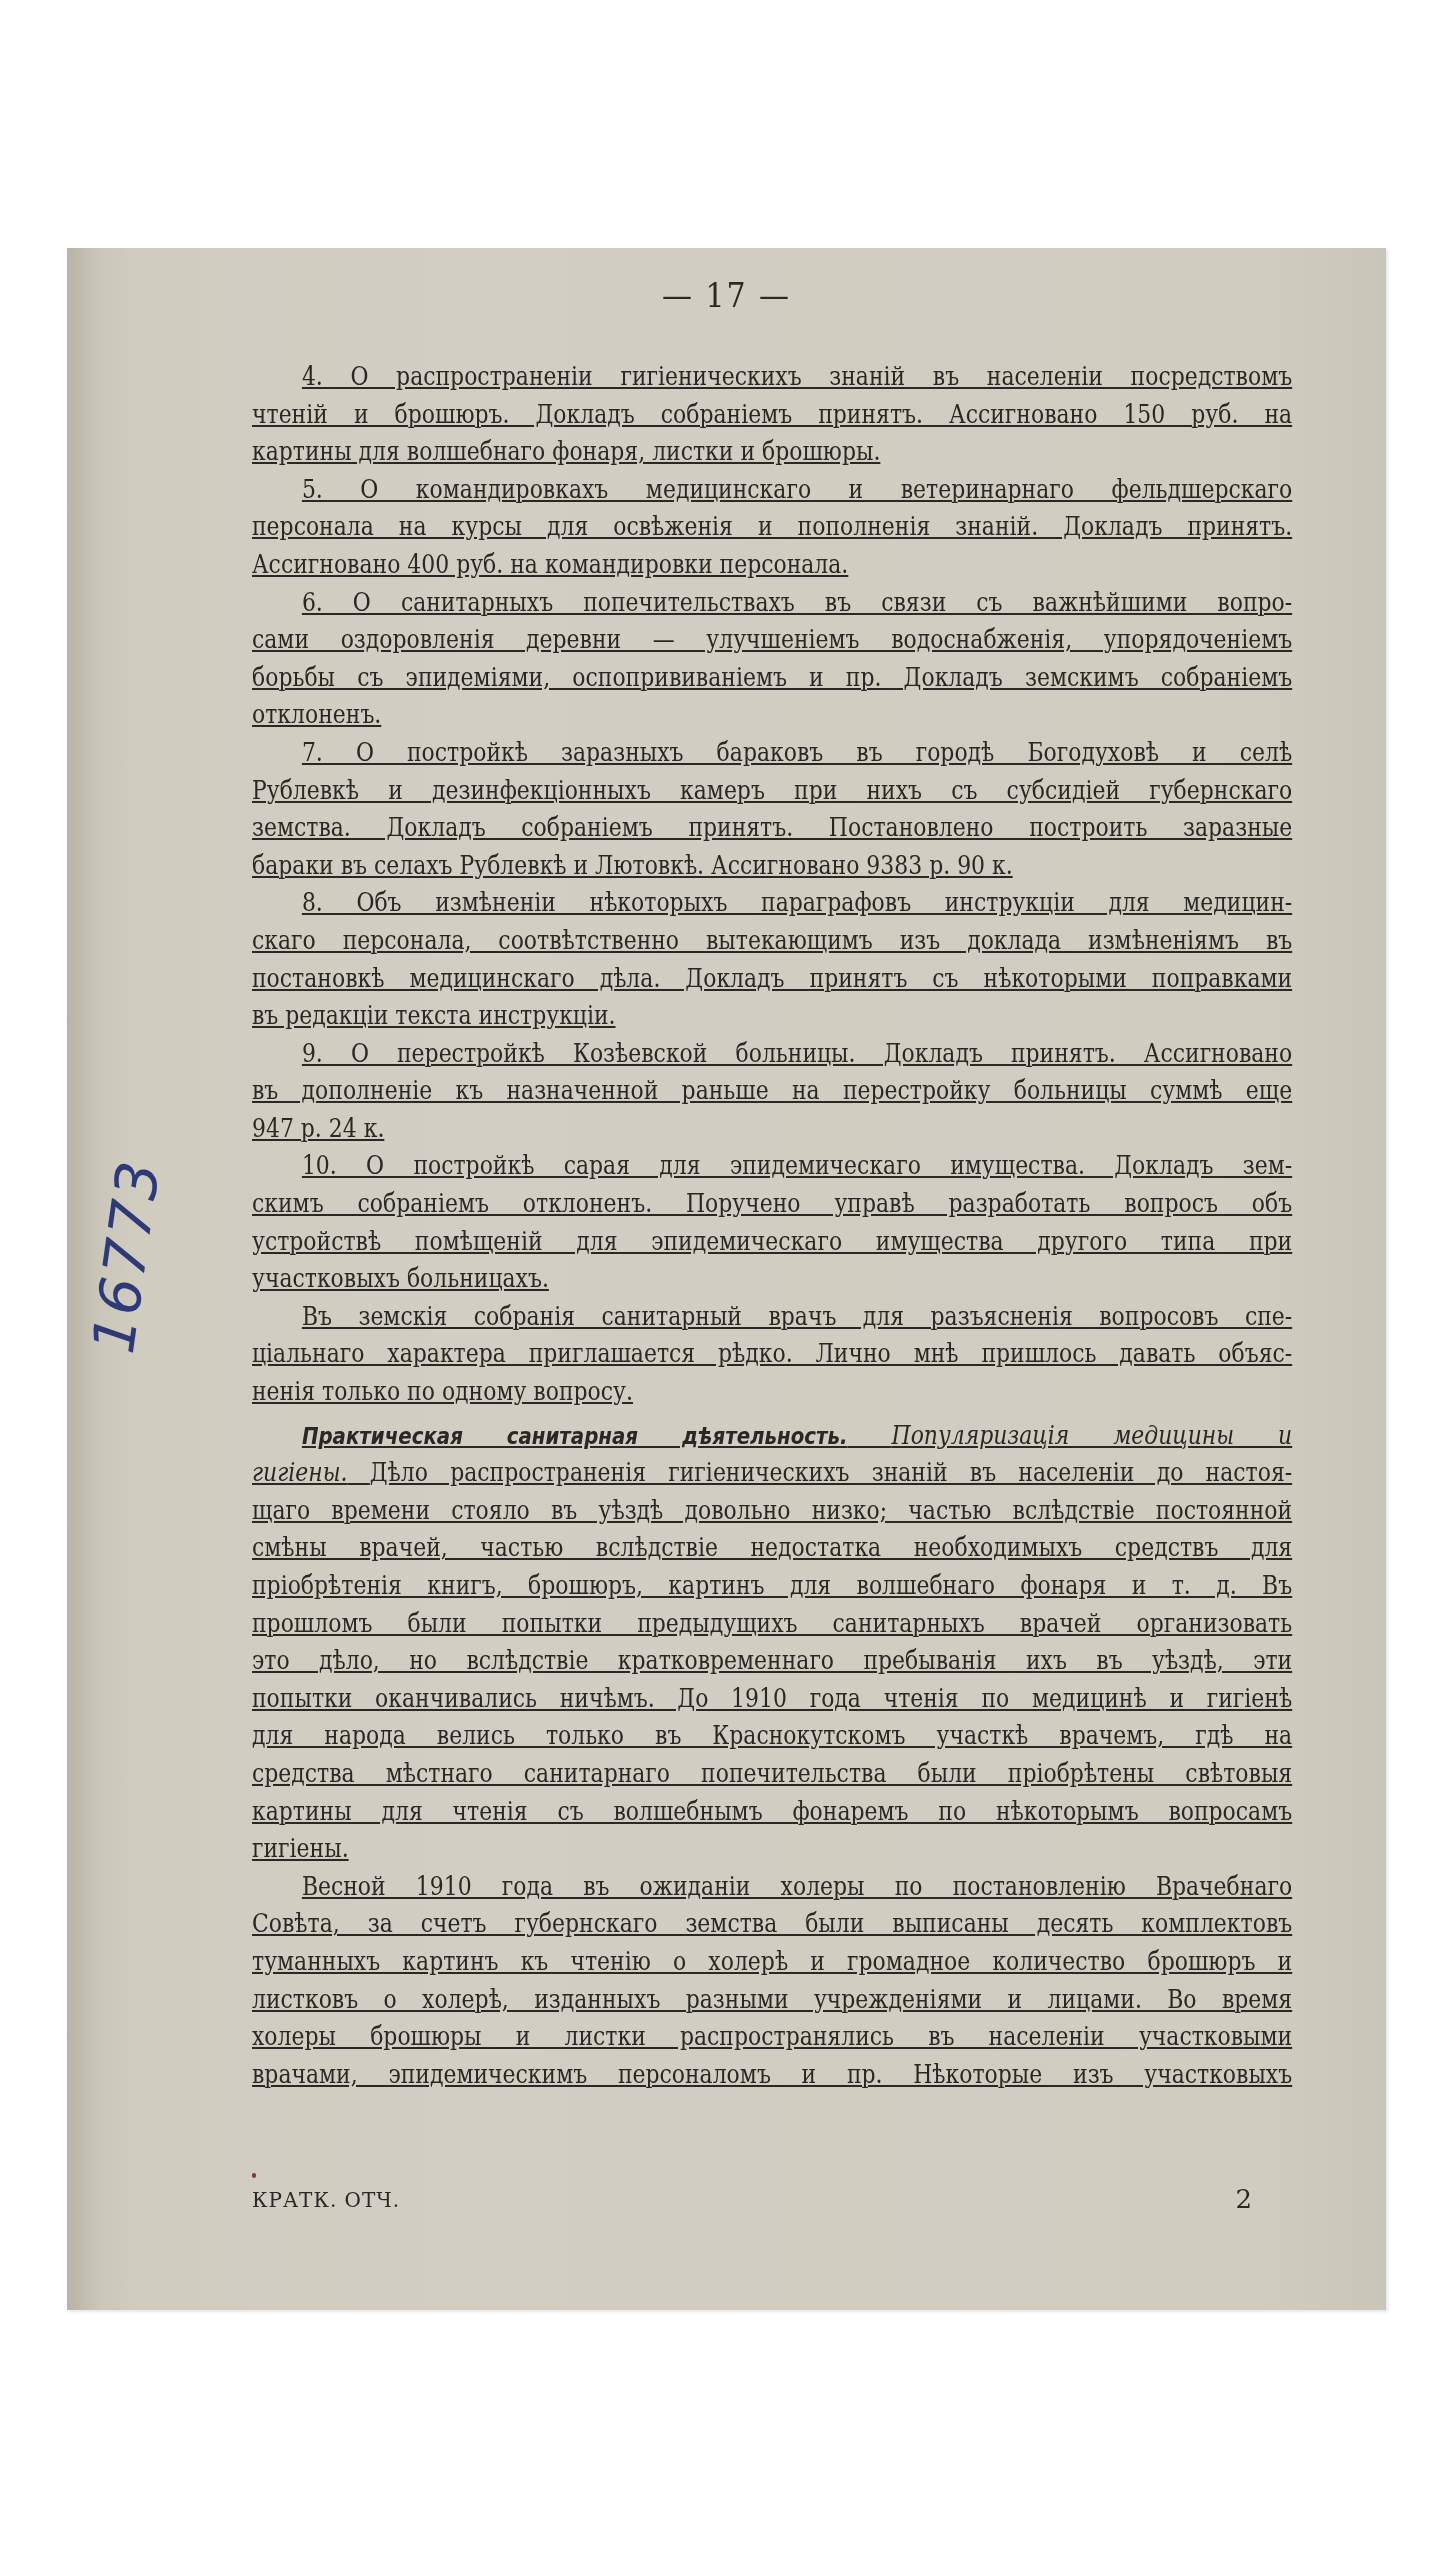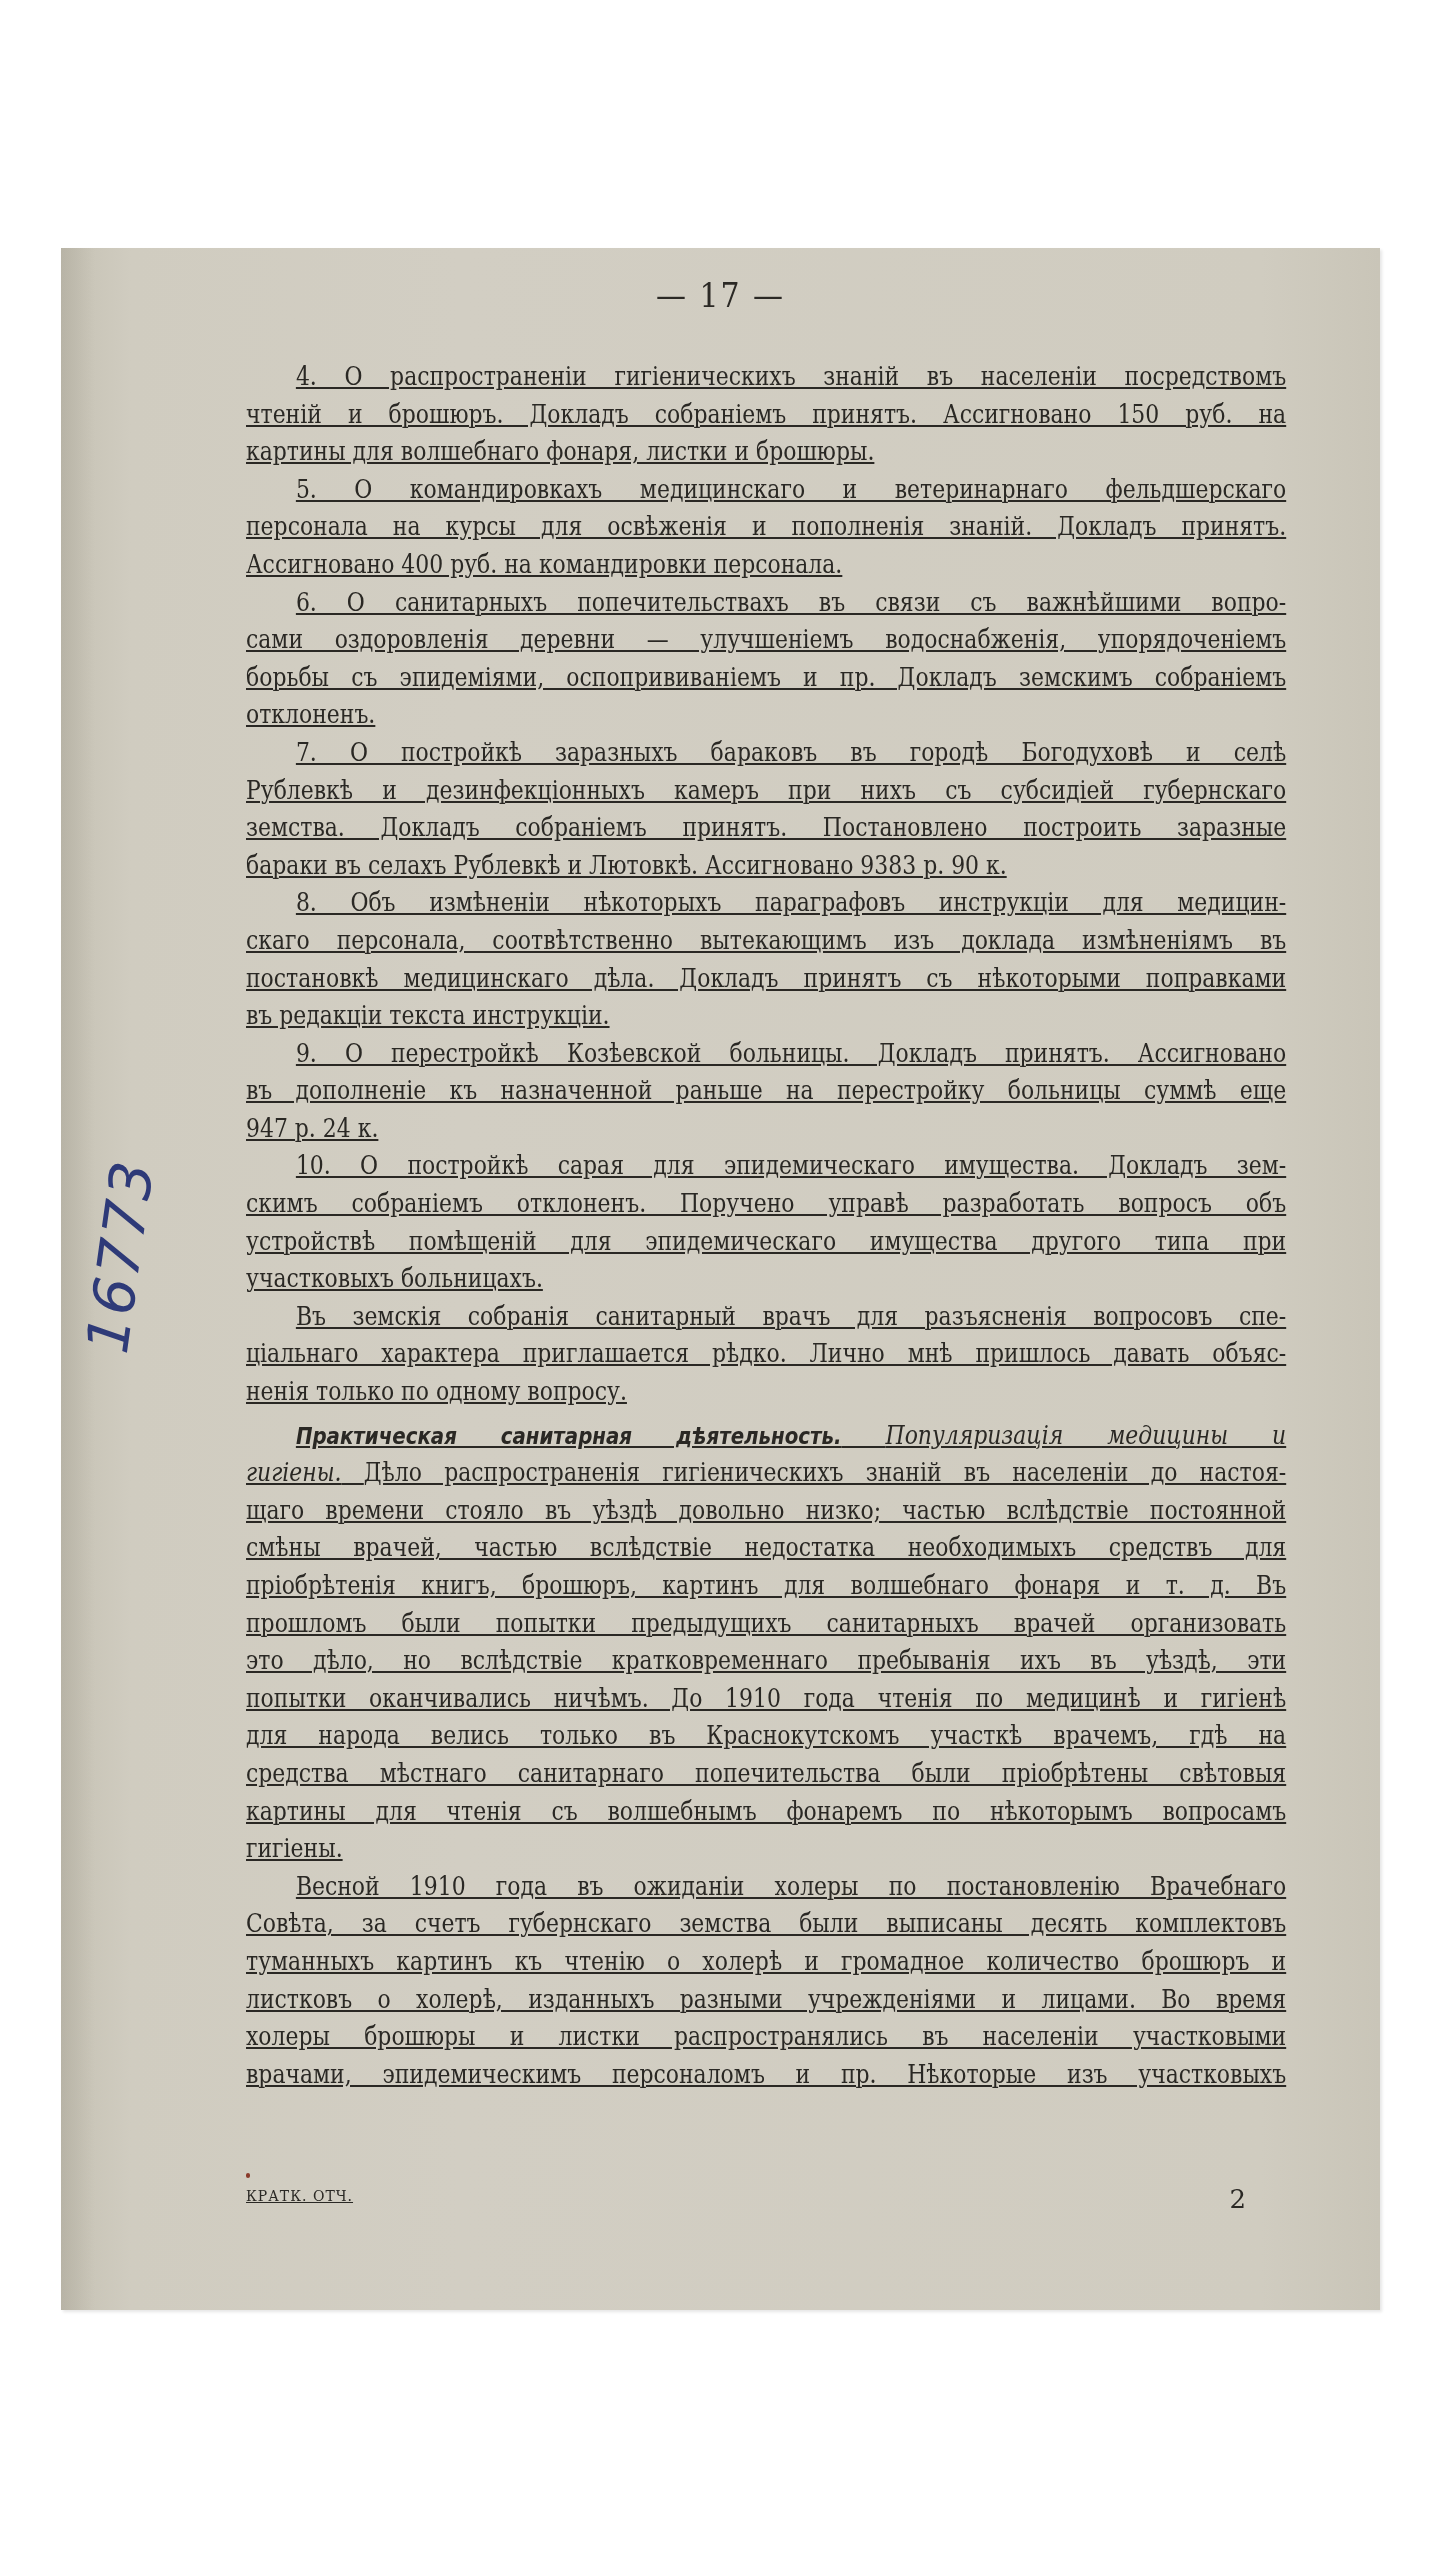--- a/index.html
+++ b/index.html
@@ -1,20 +1,20 @@
 <!DOCTYPE html>
 <html><head>
 <meta charset="utf-8">
 <style>
   html, body { margin: 0; padding: 0; }
   body {
     width: 1456px; height: 2560px; background: #ffffff; position: relative; overflow: hidden;
   }
   .page {
-    position: absolute; left: 61px; top: 248px; width: 1319px; height: 2062px;
+    position: absolute; left: 67px; top: 248px; width: 1319px; height: 2062px;
     background: linear-gradient(90deg, #c3bfb2 0px, #cac6b9 30px, #d0ccc0 70px, #d2cec3 400px, #d0ccc0 1200px, #c9c5b8 1319px);
     box-shadow: 2px 2px 3px rgba(0,0,0,0.10);
   }
   .page::before {
     content: ""; position: absolute; left: 0; top: 0; width: 34px; height: 100%;
     background: linear-gradient(90deg, rgba(150,145,130,0.25), rgba(150,145,130,0));
   }
   .folio {
     position: absolute; left: 0; width: 100%; top: 30px; text-align: center;
     font-family: "DejaVu Serif", serif; font-size: 30px; color: #2b2925; letter-spacing: 2px;
@@ -31,21 +31,21 @@
   }
   .line.last { text-align-last: left; }
   .line.indent { padding-left: 58px; box-sizing: border-box; }
   .line.gap { margin-top: 6px; }
   .h-bold { font-family: "DejaVu Sans", sans-serif; font-style: oblique; font-weight: bold; font-size: 23px; }
   .h-ital { font-style: italic; }
   .footer {
     position: absolute; left: 185px; width: 1040px; top: 1940px;
     font-family: "DejaVu Serif", serif; color: #2a2824;
   }
-  .footer .sig-left { position: absolute; left: 0; top: 0; font-size: 14px; letter-spacing: 1px; text-decoration: underline; }
+  .footer .sig-left { position: absolute; left: 0; top: 0; font-size: 20px; letter-spacing: 1px; }
   .footer .sig-right { position: absolute; right: 40px; top: -4px; font-size: 26px; }
   .handwritten {
     position: absolute; left: 12px; top: 1100px; transform-origin: left top;
     transform: rotate(-82deg);
     font-family: "DejaVu Sans", sans-serif; font-style: oblique; font-size: 58px; color: #2e3a78;
     letter-spacing: 2px;
   }
   .dot { position: absolute; left: 185px; top: 1925px; width: 4px; height: 5px; background: #8a3a2a; border-radius: 2px; }
 </style>
 </head>

